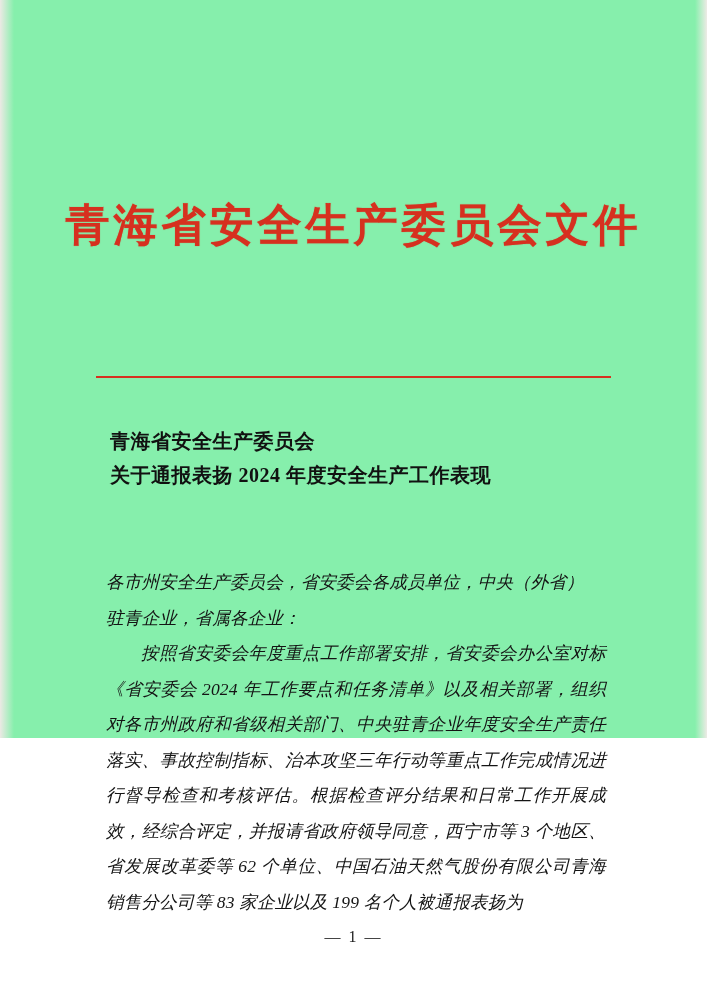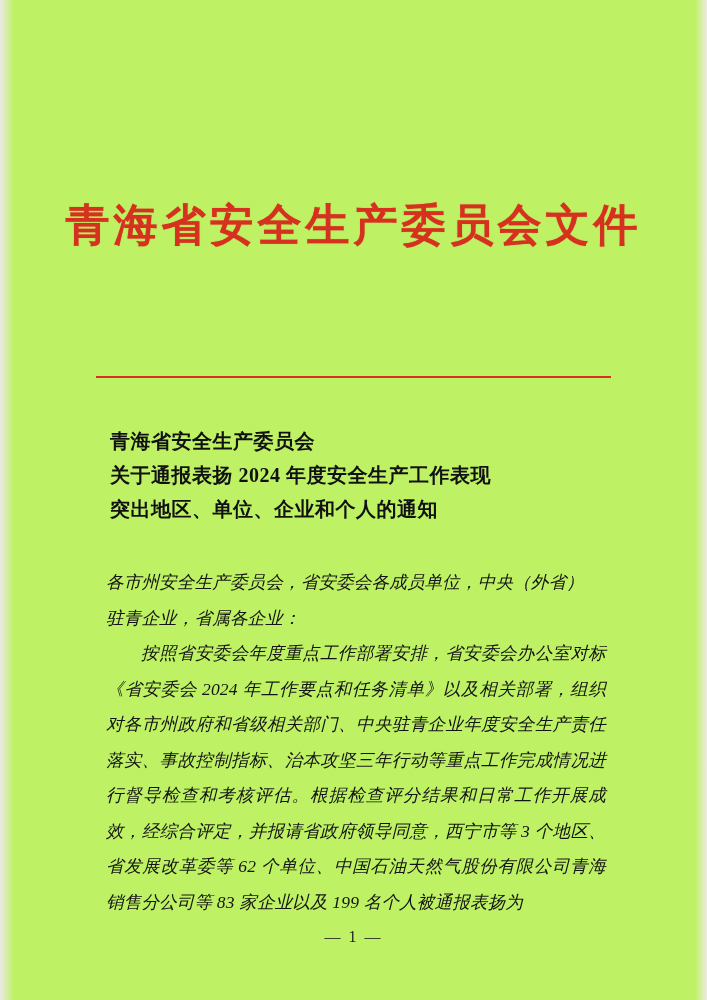--- a/index.html
+++ b/index.html
@@ -9,22 +9,22 @@
   body {
     width: 707px;
     height: 1000px;
     background: #ffffff;
     font-family: "Liberation Serif", serif;
     overflow: hidden;
   }
   .page {
     position: relative;
     width: 707px;
-    height: 1000px;
-    background: #bef264;
+    height: 738px;
+    background: #86efac;
     box-sizing: border-box;
   }
   
   .page::before {
     content: "";
     position: absolute;
     left: 0; top: 0; bottom: 0;
     width: 14px;
     background: linear-gradient(to right, #ece9e4, rgba(255,255,255,0));
     pointer-events: none;
@@ -125,21 +125,20 @@
 <div class="page">
 
   <div class="doc-title">青海省安全生产委员会文件</div>
 
 
   <div class="red-rule"></div>
 
   <div class="subject">
     <div>青海省安全生产委员会</div>
     <div>关于通报表扬 2024 年度安全生产工作表现</div>
-    <div>突出地区、单位、企业和个人的通知</div>
   </div>
 
   <div class="body-text">
     <p>各市州安全生产委员会，省安委会各成员单位，中央（外省）</p>
     <p>驻青企业，省属各企业：</p>
     <p class="indent">按照省安委会年度重点工作部署安排，省安委会办公室对标《省安委会 2024 年工作要点和任务清单》以及相关部署，组织对各市州政府和省级相关部门、中央驻青企业年度安全生产责任落实、事故控制指标、治本攻坚三年行动等重点工作完成情况进行督导检查和考核评估。根据检查评分结果和日常工作开展成效，经综合评定，并报请省政府领导同意，西宁市等 3 个地区、省发展改革委等 62 个单位、中国石油天然气股份有限公司青海销售分公司等 83 家企业以及 199 名个人被通报表扬为</p>
   </div>
 
   <div class="page-number">— 1 —</div>
 

